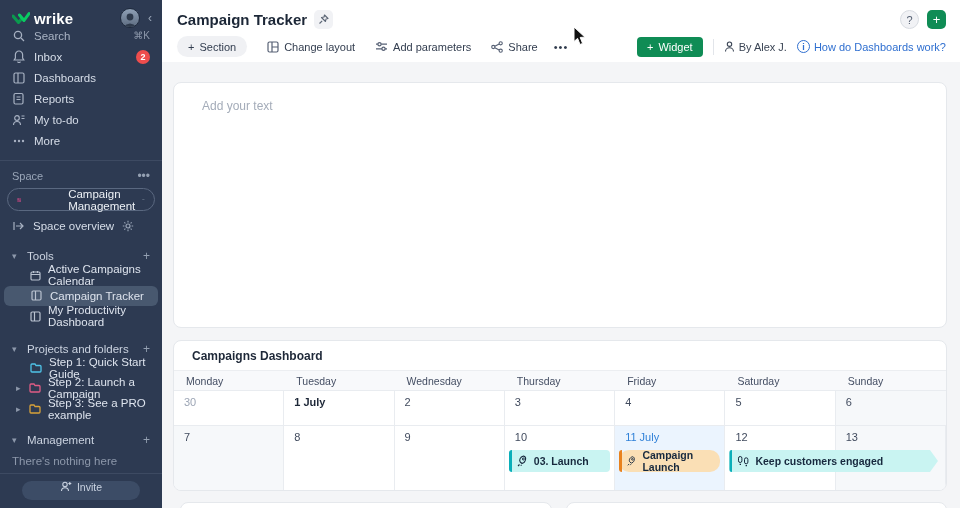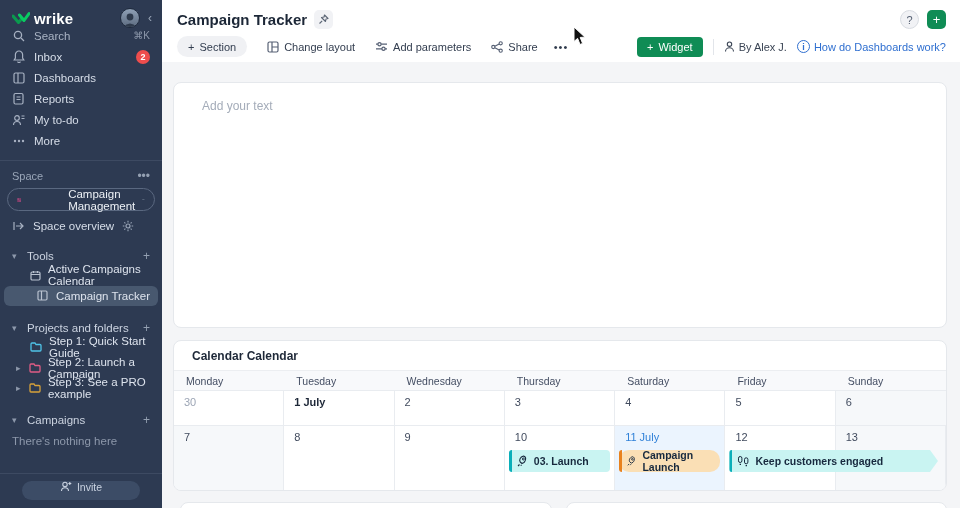--- a/index.html
+++ b/index.html
@@ -25,21 +25,21 @@
   .sec-row .grow { flex:1; }
   .sec-title { color:#9AA6B8; font-size:11px; }
   .dots, .plus-sm { color:#94A0B2; cursor:pointer; font-size:12px; }
   .space-select { margin:4px 7px 0 7px; height:23px; border:1px solid #5A6880; border-radius:13px; display:flex; align-items:center; gap:7px; padding:0 9px; cursor:pointer; color:#EDF1F6; }
   .space-select .grow { flex:1;margin-left:40px; }
   .row-item { height:20px; display:flex; align-items:center; gap:8px; padding:0 12px; cursor:pointer; color:#D6DDE8; }
   .row-item .ic { width:13px; display:flex; justify-content:center; color:#A7B1C2; }
   .sec-head { height:18px; display:flex; align-items:center; gap:7px; padding:0 12px; color:#CBD3E0; }
   .sec-head .chev { color:#8D98AB; font-size:9px; width:8px; }
   .sec-head .grow { flex:1; }
-  .tree-item { height:20.5px; display:flex; align-items:center; gap:7px; padding:0 8px 0 30px; cursor:pointer; color:#DDE3ED;justify-content:flex-end; }
+  .tree-item { height:20.5px; display:flex; align-items:center; gap:7px; padding:0 8px 0 30px; cursor:pointer; color:#DDE3ED; }
   .tree-item .chev { width:8px; font-size:9px; color:#8D98AB; margin-left:-14px; }
   .tree-item.sel { background:#48586F; border-radius:6px; margin:0 4px; padding-left:26px; }
   .tree-item .ic { width:13px; display:flex; justify-content:center; color:#B9C2D0; }
   .empty-text { color:#8D98AB; padding:6px 12px 0 12px; }
   .invite-wrap { margin-top:auto; border-top:1px solid #3D4A62; padding:7px 0 8px 0; display:flex; justify-content:center; }
   .invite-btn { width:118px; height:19px; background:#3C4C66; border-radius:11px; color:#C9D2E0; font-size:10.5px; display:flex; align-items:flex-start; justify-content:center; gap:5px; cursor:pointer; }
 
   
   .main { position:absolute; left:162px; top:0; right:0; height:508px; }
   .topbar { position:absolute; left:0; top:0; right:0; height:62px; background:#fff; }
@@ -235,20 +235,29 @@
   </div>
   <div class="tree-item sel">
     <span class="ic">
       <svg width="11" height="11" viewBox="0 0 11 11">
           <rect x="1" y="1" width="9" height="9" rx="1.2" fill="none" stroke="currentColor" stroke-width="1.2"></rect>
           <path d="M4.5 1 V10" stroke="currentColor" stroke-width="1.2"></path>
         </svg>
     </span>
     <span>Campaign Tracker</span>
   </div>
+  <div class="tree-item">
+    <span class="ic">
+      <svg width="11" height="11" viewBox="0 0 11 11">
+          <rect x="1" y="1" width="9" height="9" rx="1.2" fill="none" stroke="currentColor" stroke-width="1.2"></rect>
+          <path d="M4.5 1 V10" stroke="currentColor" stroke-width="1.2"></path>
+        </svg>
+    </span>
+    <span>My Productivity Dashboard</span>
+  </div>
 
   <div class="sec-head" style="margin-top:13px;">
     <span class="chev">▾</span>
     <span>Projects and folders</span>
     <span class="grow"></span>
     <span class="plus-sm">+</span>
   </div>
 
   <div class="tree-item">
     <span class="ic">
@@ -272,21 +281,21 @@
     <span class="ic">
       <svg width="12" height="10" viewBox="0 0 12 10">
           <path d="M1 2 a1 1 0 0 1 1-1 h3 l1 1.5 h4 a1 1 0 0 1 1 1 V8 a1 1 0 0 1 -1 1 H2 a1 1 0 0 1 -1-1 Z" fill="none" stroke="#D8A23A" stroke-width="1.3"></path>
         </svg>
     </span>
     <span>Step 3: See a PRO example</span>
   </div>
 
   <div class="sec-head" style="margin-top:12px;">
     <span class="chev">▾</span>
-    <span>Campaigns</span>
+    <span>Management</span>
     <span class="grow"></span>
     <span class="plus-sm">+</span>
   </div>
   <div class="empty-text">There's nothing here</div>
 
   <div class="invite-wrap">
     <div class="invite-btn">
       <svg width="12" height="11" viewBox="0 0 12 11">
         <circle cx="5" cy="3.4" r="2.2" fill="none" stroke="#C9D2E0" stroke-width="1.1"></circle>
         <path d="M1.5 10 a3.5 3.3 0 0 1 7 0" fill="none" stroke="#C9D2E0" stroke-width="1.1"></path>
@@ -369,28 +378,28 @@
     </div>
   </div>
 
   <div class="content">
 
     <div class="widget w-overview">
       <div class="placeholder">Add your text</div>
     </div>
 
     <div class="widget w-calendar">
-      <div class="w-head">Calendar Calendar</div>
+      <div class="w-head">Campaigns Dashboard</div>
       <div class="day-row">
         <div class="day-cell">Monday</div>
         <div class="day-cell">Tuesday</div>
         <div class="day-cell">Wednesday</div>
         <div class="day-cell">Thursday</div>
+        <div class="day-cell">Friday</div>
         <div class="day-cell">Saturday</div>
-        <div class="day-cell">Friday</div>
         <div class="day-cell">Sunday</div>
       </div>
       <div class="week week-1">
         <div class="cell muted"><span class="num">30</span></div>
         <div class="cell bold"><span class="num">1 July</span></div>
         <div class="cell"><span class="num">2</span></div>
         <div class="cell"><span class="num">3</span></div>
         <div class="cell"><span class="num">4</span></div>
         <div class="cell"><span class="num">5</span></div>
         <div class="cell shaded"><span class="num">6</span></div>

